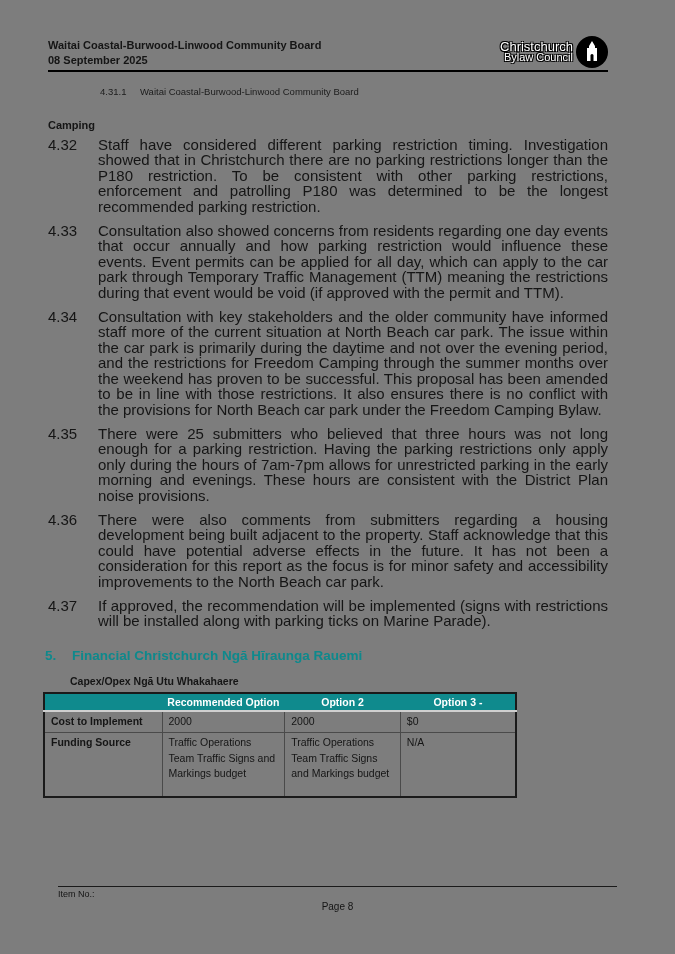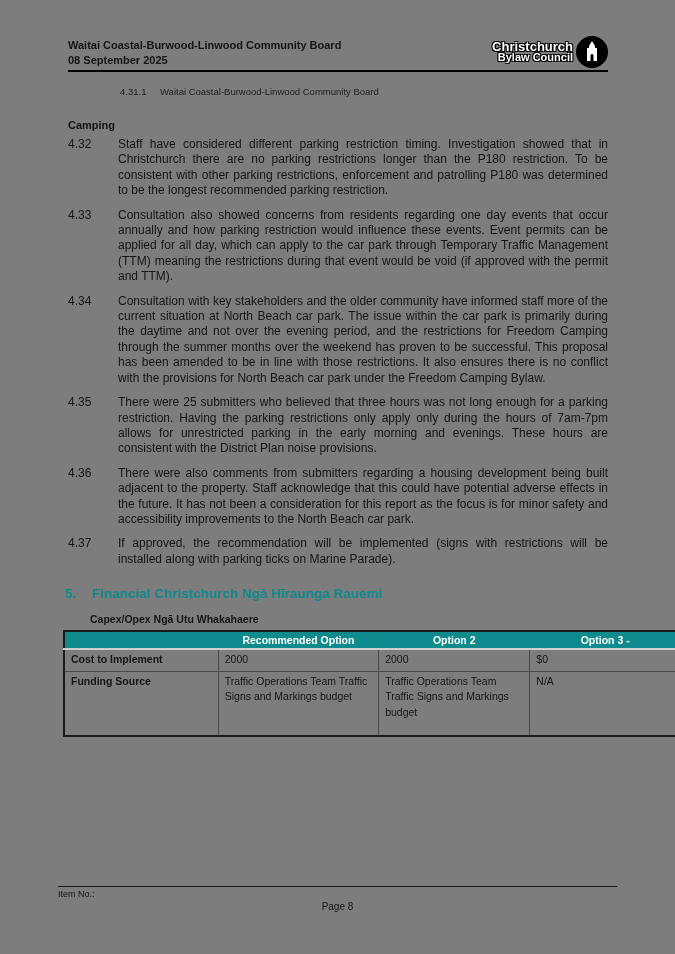--- a/index.html
+++ b/index.html
@@ -4,70 +4,70 @@
 <style>
   html,body{margin:0;padding:0;}
   body{
     width:675px;height:954px;
     background:#7d7d7d;
     font-family:"Liberation Sans",sans-serif;
     color:#151515;
     position:relative;
     overflow:hidden;
   }
-  .content{padding:38px 67px 0 68px;}
+  .content{padding:38px 67px 0 48px;}
 
   
   .doc-header{
     display:flex;justify-content:space-between;align-items:flex-start;
     border-bottom:2px solid #000;
     padding-bottom:2px;
   }
   .doc-header .titles{font-weight:bold;font-size:11px;line-height:15px;}
   .logo{display:flex;align-items:center;gap:3px;margin-top:-2px;}
   .logo-text{
-    text-align:right;font-weight:bold;color:#fff;line-height:11px;
+    text-align:right;font-weight:normal;color:#fff;line-height:11px;
     text-shadow:-1px -1px 0 #000,1px -1px 0 #000,-1px 1px 0 #000,1px 1px 0 #000;
   }
   .logo-text .l1{font-size:13px;display:block;}
   .logo-text .l2{font-size:11px;display:block;}
   .logo-icon svg{display:block;}
 
   
   .toc-line{
     margin:14px 0 0 52px;
     font-size:9.5px;color:#1c1c1c;
     display:flex;
   }
   .toc-line .toc-num{flex:0 0 40px;}
 
   
   .analysis-heading{font-weight:bold;font-size:11px;margin:22px 0 6px 0;}
   .para{
     display:flex;
-    font-size:12px;line-height:15.4px;
+    font-size:15px;line-height:15.4px;
     text-align:justify;
     margin-bottom:9px;
   }
   .para .num{flex:0 0 50px;}
   .para .txt{flex:1;}
 
   
   .section5-heading{
     display:flex;
     color:#0e898c;font-weight:bold;font-size:13.5px;
     margin:19px 0 10px -3px;
   }
   .section5-heading .s-num{flex:0 0 27px;}
   .capex-heading{font-weight:bold;font-size:10.5px;margin:12px 0 5px 22px;}
 
   
   table.capex{
     border-collapse:collapse;
-    width:619px;
+    width:474px;
     margin-left:-5px;
     font-size:10.5px;
     border:2px solid #1a1a1a;
   }
   table.capex th{
     background:#0f8a8d;color:#fff;font-weight:bold;text-align:center;
     padding:2px 4px;border:1px solid #0f8a8d;border-bottom:2px solid #cfcfcf;
     font-size:10.5px;
   }
   table.capex td{

